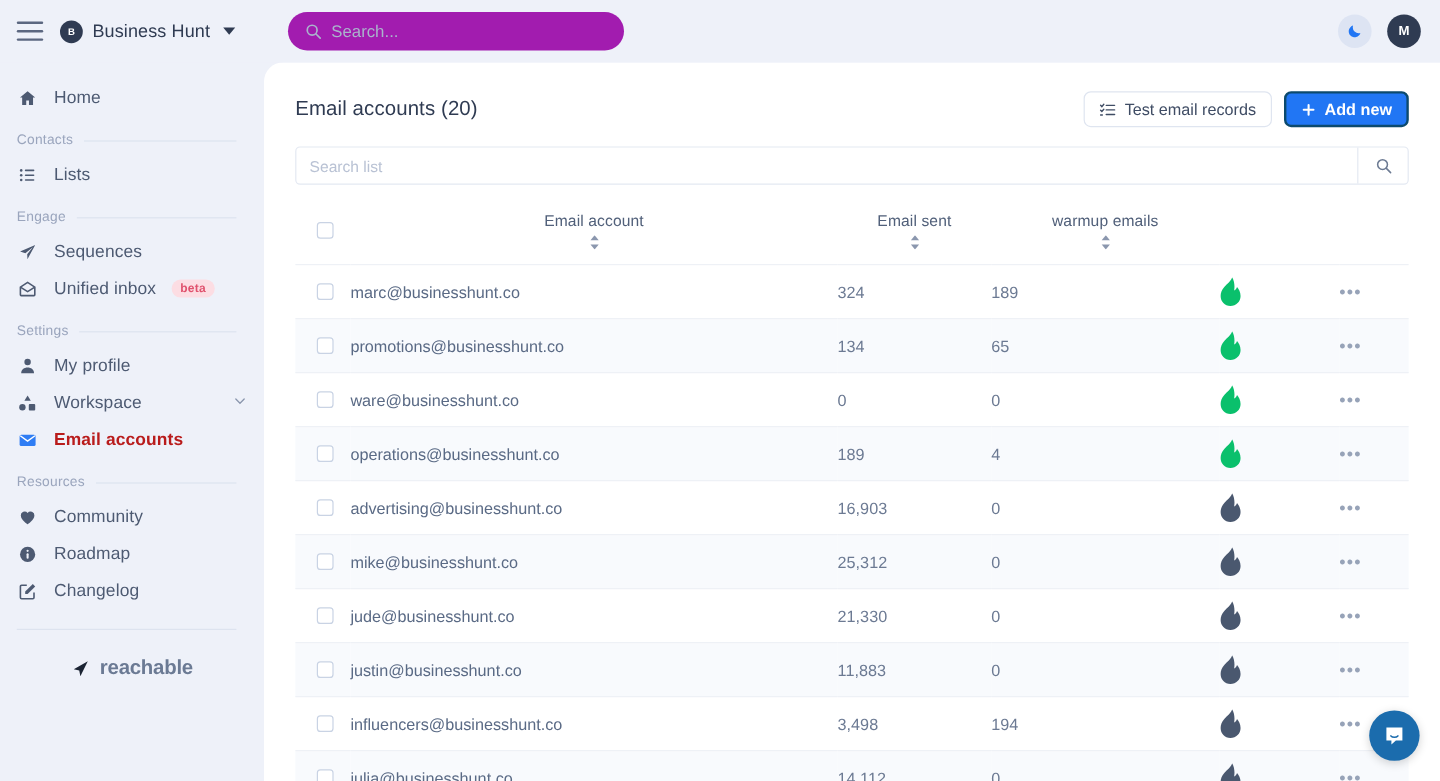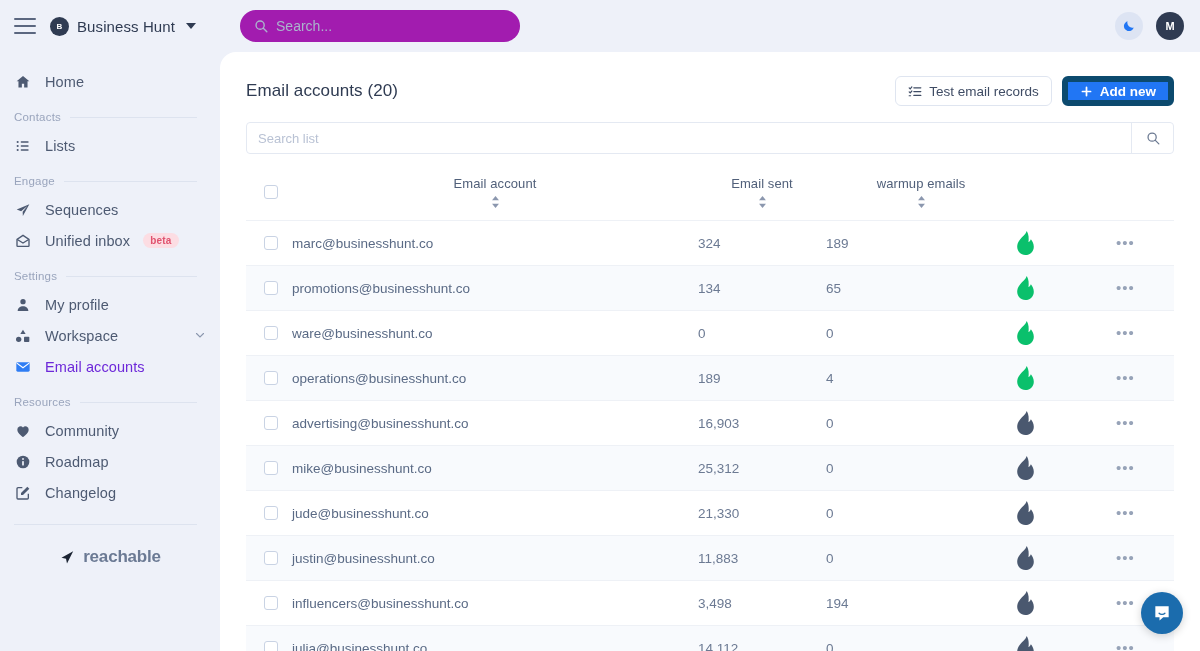--- a/index.html
+++ b/index.html
@@ -62,21 +62,21 @@
     padding: 14px 0 0 0;
     display: flex; flex-direction: column;
     overflow: hidden;
   }
   .nav-item {
     display: flex; align-items: center; gap: 13px;
     height: 31px; padding: 0 14px 0 14px;
     font-size: 14.5px; color: #4d5a72; cursor: pointer;
     letter-spacing: .1px;
   }
-  .nav-item.active { color: #6d28d9; }
+  .nav-item.active { color: #b91c1c; font-weight: bold; }
   .nav-item .ico { width: 18px; display: flex; align-items: center; justify-content: center; flex: 0 0 18px; }
   .nav-item .lbl { white-space: nowrap; }
   .nav-item .chev { margin-left: auto; }
   .beta-badge {
     background: #fcdde3; color: #e0526e;
     font-size: 10px; font-weight: bold;
     padding: 2px 7px; border-radius: 9px; letter-spacing: .2px;
   }
   .group-head {
     display: flex; align-items: center; gap: 9px;
@@ -104,21 +104,21 @@
     padding: 24px 26px 0 26px;
   }
   .page-title { font-size: 17px; color: #2f3b52; font-weight: 500; letter-spacing: .1px; }
   .head-actions { margin-left: auto; display: flex; align-items: center; gap: 10px; }
   .btn {
     height: 30px; border-radius: 6px; font-size: 13.5px;
     display: flex; align-items: center; gap: 7px; padding: 0 12px;
     cursor: pointer; white-space: nowrap;
   }
   .btn-secondary { background: #fff; border: 1px solid #dfe5f0; color: #3f4c64; }
-  .btn-primary { background: #2176f4; color: #fff; font-weight: bold; border: 6px solid #0c4a6e; }
+  .btn-primary { background: #2176f4; color: #fff; font-weight: bold; border: 2px solid #0c4a6e; }
 
   .list-search {
     margin: 16px 26px 0 26px;
     height: 32px;
     border: 1px solid #e4e9f2; border-radius: 4px;
     display: flex; align-items: stretch;
   }
   .list-search input {
     flex: 1; border: 0; outline: 0; background: transparent;
     padding: 0 11px; font-size: 13px; color: #4d5a72;

